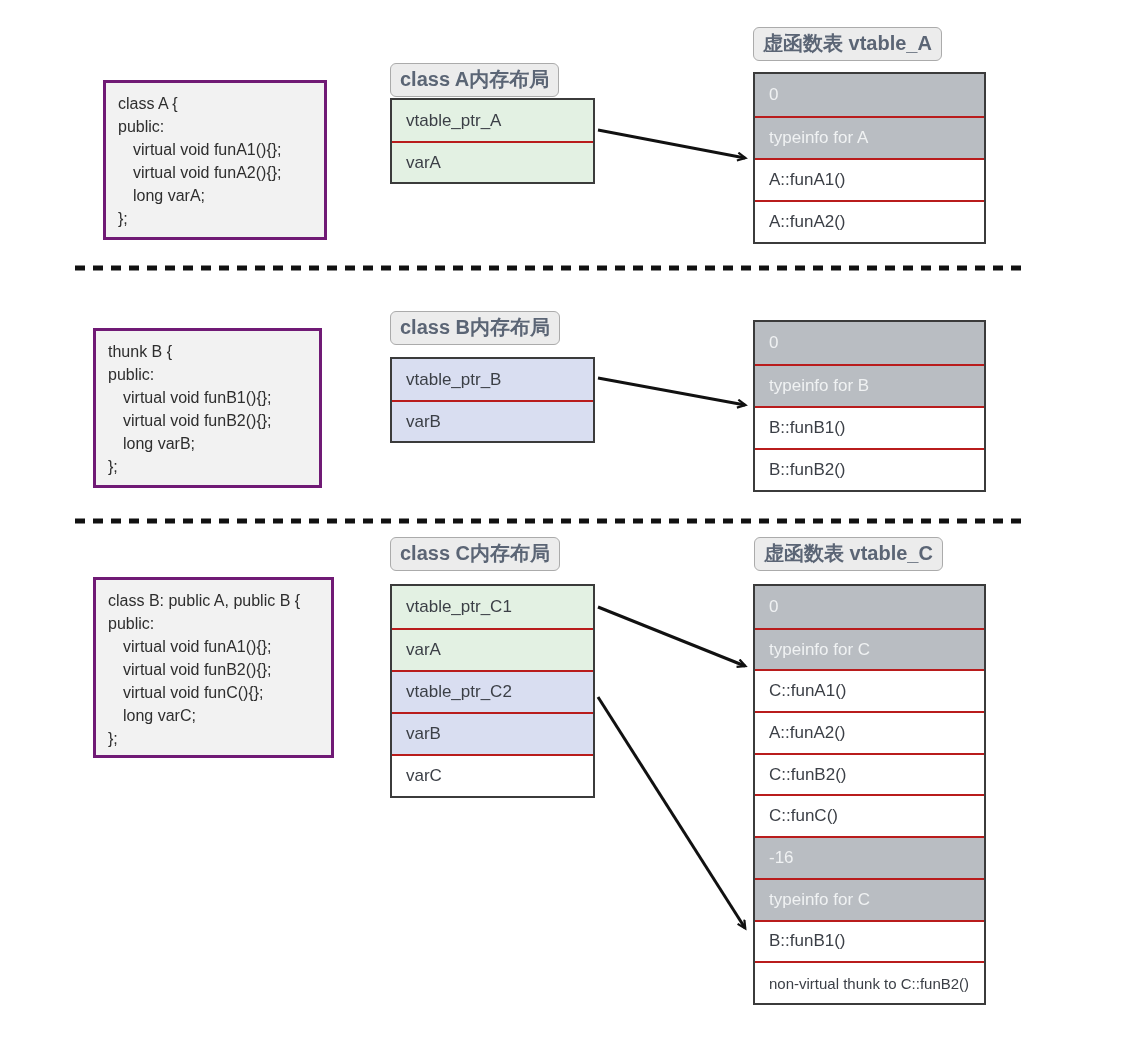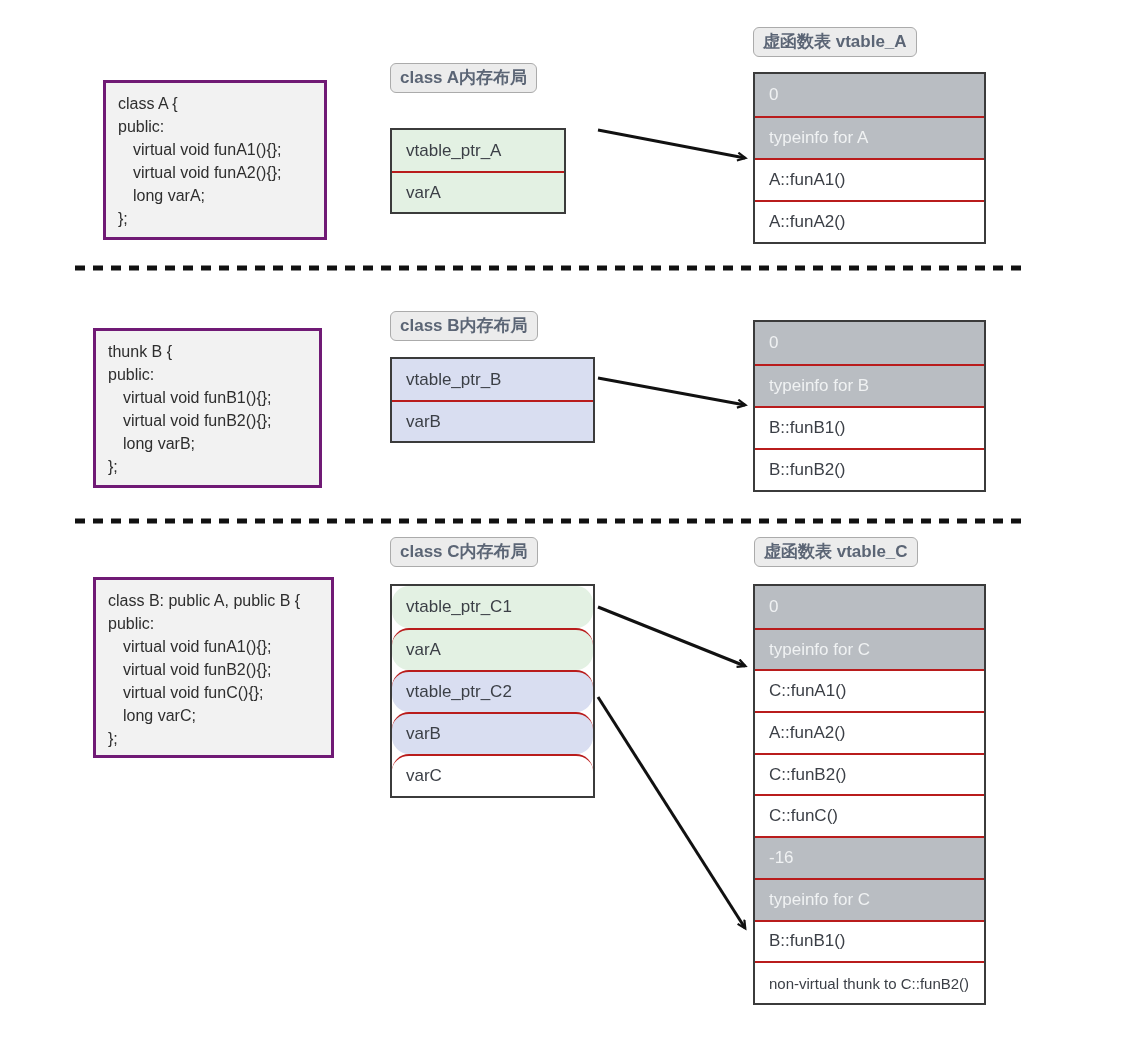--- a/index.html
+++ b/index.html
@@ -16,37 +16,37 @@
     padding:9px 12px;font-size:16px;line-height:23px;color:#2e2e2e;
     white-space:nowrap;
   }
   .code-line{height:23px;}
   .code-line.indent{padding-left:15px;}
 
   
   .badge{
     position:absolute;display:inline-block;
     background:#ececec;border:1px solid #ababab;border-radius:6px;
-    padding:2px 9px 3px 9px;font-size:17px;font-weight:700;
+    padding:2px 9px 3px 9px;font-size:20px;font-weight:700;
     color:var(--c-badgeText,#5b6575);white-space:nowrap;
   }
 
   
   .tbl{
     position:absolute;box-sizing:border-box;
     border:2px solid #3b3b3b;background:#fff;
   }
   .tbl .row{
     display:flex;align-items:center;box-sizing:border-box;
     padding-left:14px;font-size:17px;color:#3b3f46;background:#fff;
     white-space:nowrap;overflow:hidden;
   }
   .tbl .row + .row{border-top:2px solid #b91c1c;}
   .mem .row{height:41px;}
-  .mem5 .row{height:42px;border-radius:17px;}
+  .mem5 .row{height:42px;}
   .vt4 .row{height:42px;}
   .vt10 .row{height:41.7px;}
   .row.green{background:var(--c-green,#e3f1e3);}
   .row.lav{background:var(--c-lavender,#d9def1);}
   .row.gray{background:var(--c-gray,#b9bdc2);color:var(--c-grayText,#f0f2f3);}
   .row.small{font-size:15px;}
 </style>
 </head>
 <body>
 
@@ -69,21 +69,21 @@
   <div class="code-box" style="left:103px;top:80px;width:224px;height:160px">
     <div class="code-line">class A {</div>
     <div class="code-line">public:</div>
     <div class="code-line indent">virtual void funA1(){};</div>
     <div class="code-line indent">virtual void funA2(){};</div>
     <div class="code-line indent">long varA;</div>
     <div class="code-line">};</div>
   </div>
 
   <div class="badge" style="left:390px;top:63px">class A内存布局</div>
-  <div class="tbl mem" style="left:390px;top:128px;width:176px">
+  <div class="tbl mem" style="left:390px;top:98px;width:205px">
     <div class="row green">vtable_ptr_A</div>
     <div class="row green">varA</div>
   </div>
 
   <div class="badge" style="left:753px;top:27px">虚函数表 vtable_A</div>
   <div class="tbl vt4" style="left:753px;top:72px;width:233px">
     <div class="row gray">0</div>
     <div class="row gray">typeinfo for A</div>
     <div class="row">A::funA1()</div>
     <div class="row">A::funA2()</div>

